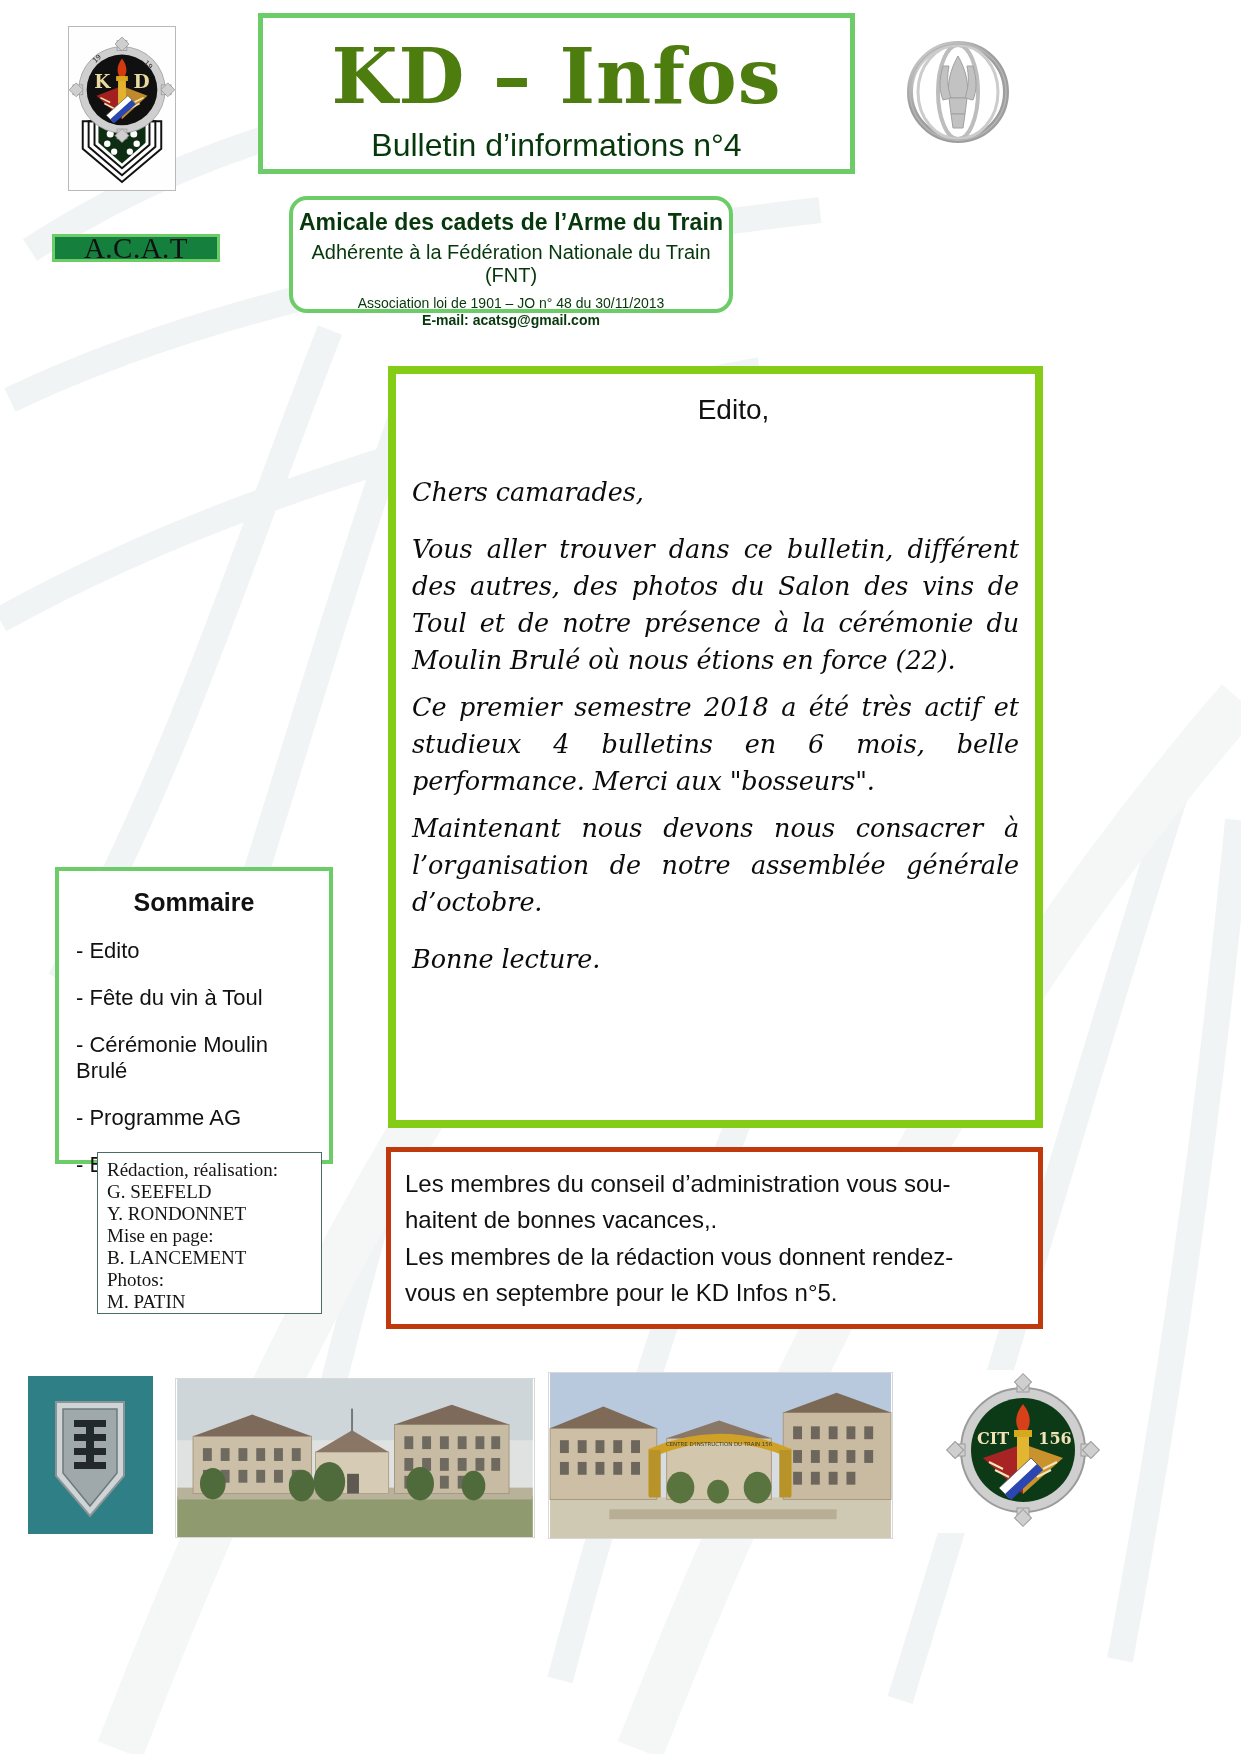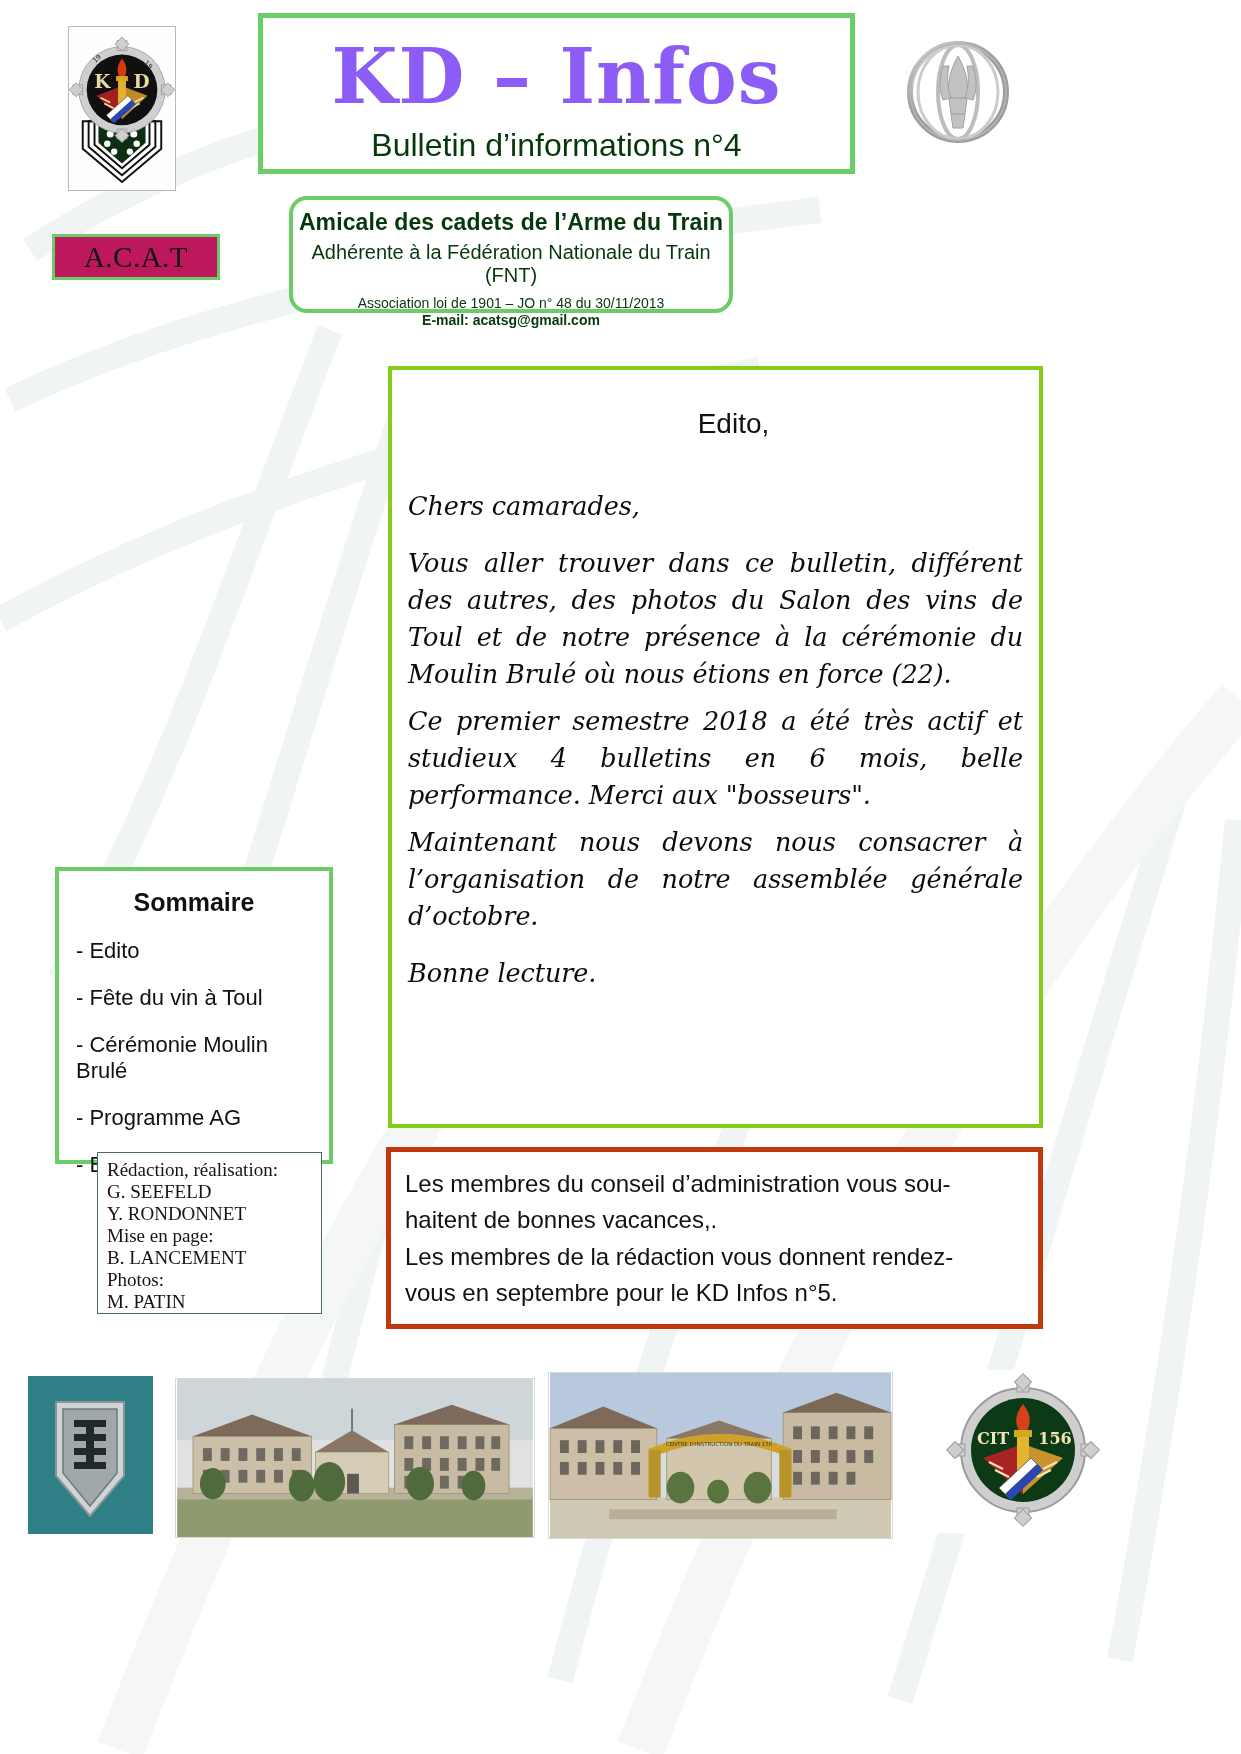--- a/index.html
+++ b/index.html
@@ -43,38 +43,38 @@
     width: 597px; height: 161px;
     border: 5px solid #6ccc68;
     background: #ffffff;
     z-index: 3;
     text-align: center;
   }
   #title-main {
     font-family: "DejaVu Serif", serif;
     font-weight: bold;
     font-size: 76px;
-    color: #8b5cf6;
+    color: #4d7c0f;
     letter-spacing: 1px;
     line-height: 1.0;
     margin-top: 21px;
     white-space: nowrap;
   }
   #title-sub {
     font-family: "Liberation Sans", sans-serif;
     font-size: 32px;
     color: #06380b;
     margin-top: 12px;
   }
 
   #acat-box {
     position: absolute; left: 52px; top: 234px;
-    width: 168px; height: 46px;
+    width: 168px; height: 28px;
     border: 3px solid #6ccc68;
-    background: #be185d;
+    background: #15803d;
     z-index: 3;
     display: flex; align-items: center; justify-content: center;
   }
   #acat-text {
     font-family: "Liberation Serif", serif;
     font-size: 29px;
     color: #111111;
     letter-spacing: 0.5px;
   }
 
@@ -93,24 +93,24 @@
     letter-spacing: 0.1px;
   }
   .assoc-l2 { font-size: 20px; color: #06380b; margin-top: 5px; }
   .assoc-l3 { font-size: 14px; font-weight: normal; color: #06380b; margin-top: 8px; }
   .assoc-l4 { font-size: 14px; font-weight: bold; color: #06380b; margin-top: 1px; }
 
   
   #edito-box {
     position: absolute; left: 388px; top: 366px;
     width: 655px; height: 762px;
-    border: 4px solid #84cc16;
-    background: #ffffff;
-    z-index: 3;
-    padding: 32px 16px 0 16px;
+    border: 8px solid #84cc16;
+    background: #ffffff;
+    z-index: 3;
+    padding: 14px 16px 0 16px;
   }
   #edito-title {
     text-align: center;
     font-size: 28px;
     color: #111111;
     margin-top: 6px;
     margin-left: 36px;
   }
   .edito-p {
     font-family: "DejaVu Serif", serif;

